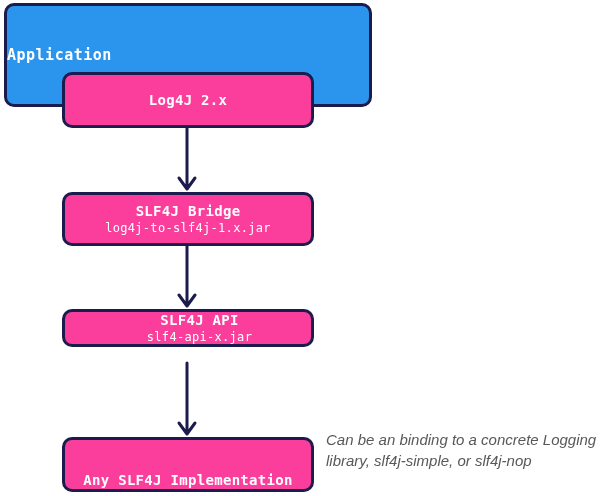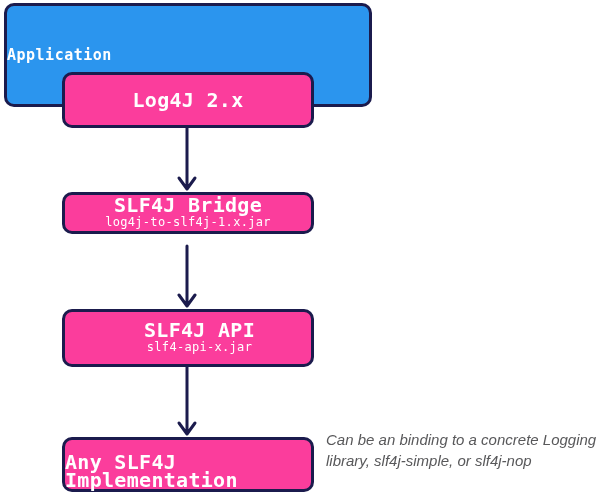--- a/index.html
+++ b/index.html
@@ -51,33 +51,33 @@
     display: flex;
     flex-direction: column;
     align-items: center;
     justify-content: center;
     gap: 1px;
     z-index: 2;
   }
   .node-title {
     color: var(--text-white, #fff);
     font-weight: bold;
-    font-size: 20px;
+    font-size: 14px;
     letter-spacing: 0.3px;
     line-height: 18px;
   }
   .node-subtitle {
     color: var(--text-white, #fff);
     font-size: 12px;
     letter-spacing: 0.3px;
     line-height: 15px;
   }
   .node-log4j  { top: 72px;  height: 56px; }
-  .node-bridge { top: 192px; height: 42px; }
-  .node-api    { top: 309px; height: 58px; padding-left: 23px; }
+  .node-bridge { top: 192px; height: 54px; }
+  .node-api    { top: 309px; height: 38px; padding-left: 23px; }
   .node-impl   { top: 437px; height: 55px; justify-content: flex-end; }
   .arrows {
     position: absolute;
     left: 0;
     top: 0;
     width: 610px;
     height: 496px;
     z-index: 1;
     pointer-events: none;
   }

